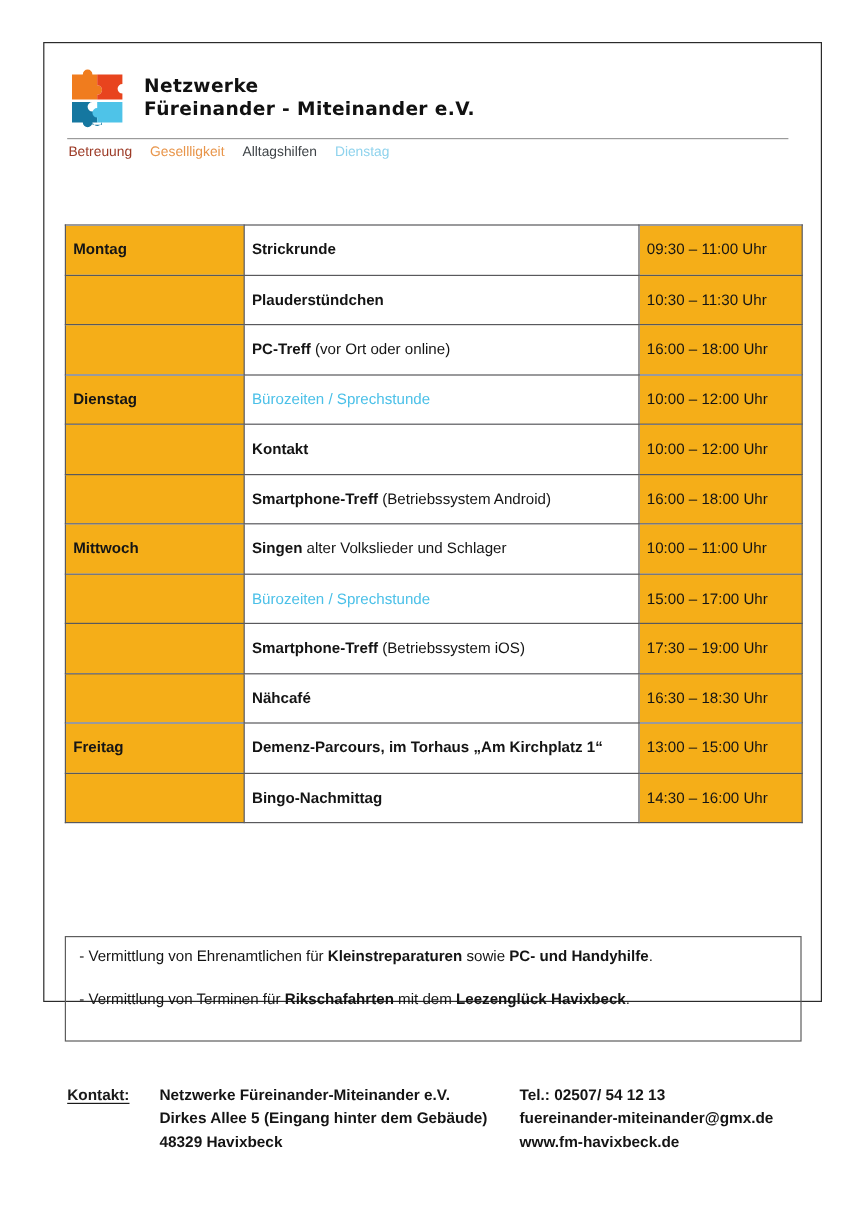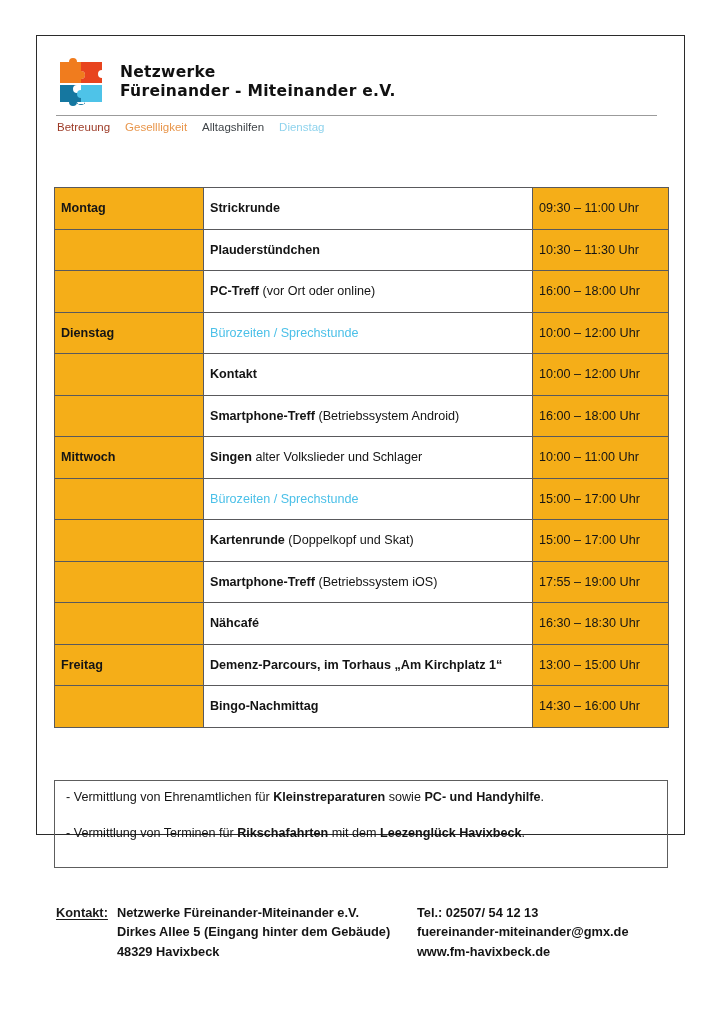--- a/index.html
+++ b/index.html
@@ -175,21 +175,21 @@
     text-underline-offset: 2px;
     white-space: nowrap;
     margin-right: 9px;
     line-height: 1.52;
   }
   #contact-address, #contact-details {
     display: flex;
     flex-direction: column;
     line-height: 1.52;
   }
-  #contact-address { width: 300px; }
+  #contact-address { width: 300px; margin-left: 16px; }
   #contact-address div, #contact-details div {
     font-weight: bold;
     white-space: nowrap;
     color: #141414;
   }
 </style>
 </head>
 <body>
 
 <div id="page">
@@ -262,27 +262,22 @@
         <td class="col-event"><span class="ev-strong">Singen</span><span class="ev-note"> alter Volkslieder und Schlager</span></td>
         <td class="col-time">10:00 – 11:00 Uhr</td>
       </tr>
       <tr>
         <td class="col-day"></td>
         <td class="col-event"><span class="ev-office">Bürozeiten / Sprechstunde</span><span class="ev-note"></span></td>
         <td class="col-time">15:00 – 17:00 Uhr</td>
       </tr>
       <tr>
         <td class="col-day"></td>
-        <td class="col-event"><span class="ev-strong">Kartenrunde</span><span class="ev-note"> (Doppelkopf und Skat)</span></td>
-        <td class="col-time">15:00 – 17:00 Uhr</td>
-      </tr>
-      <tr>
-        <td class="col-day"></td>
         <td class="col-event"><span class="ev-strong">Smartphone-Treff</span><span class="ev-note"> (Betriebssystem iOS)</span></td>
-        <td class="col-time">17:55 – 19:00 Uhr</td>
+        <td class="col-time">17:30 – 19:00 Uhr</td>
       </tr>
       <tr>
         <td class="col-day"></td>
         <td class="col-event"><span class="ev-strong">Nähcafé</span><span class="ev-note"></span></td>
         <td class="col-time">16:30 – 18:30 Uhr</td>
       </tr>
       <tr>
         <td class="col-day">Freitag</td>
         <td class="col-event"><span class="ev-strong">Demenz-Parcours, im Torhaus „Am Kirchplatz 1“</span><span class="ev-note"></span></td>
         <td class="col-time">13:00 –  15:00 Uhr</td>

